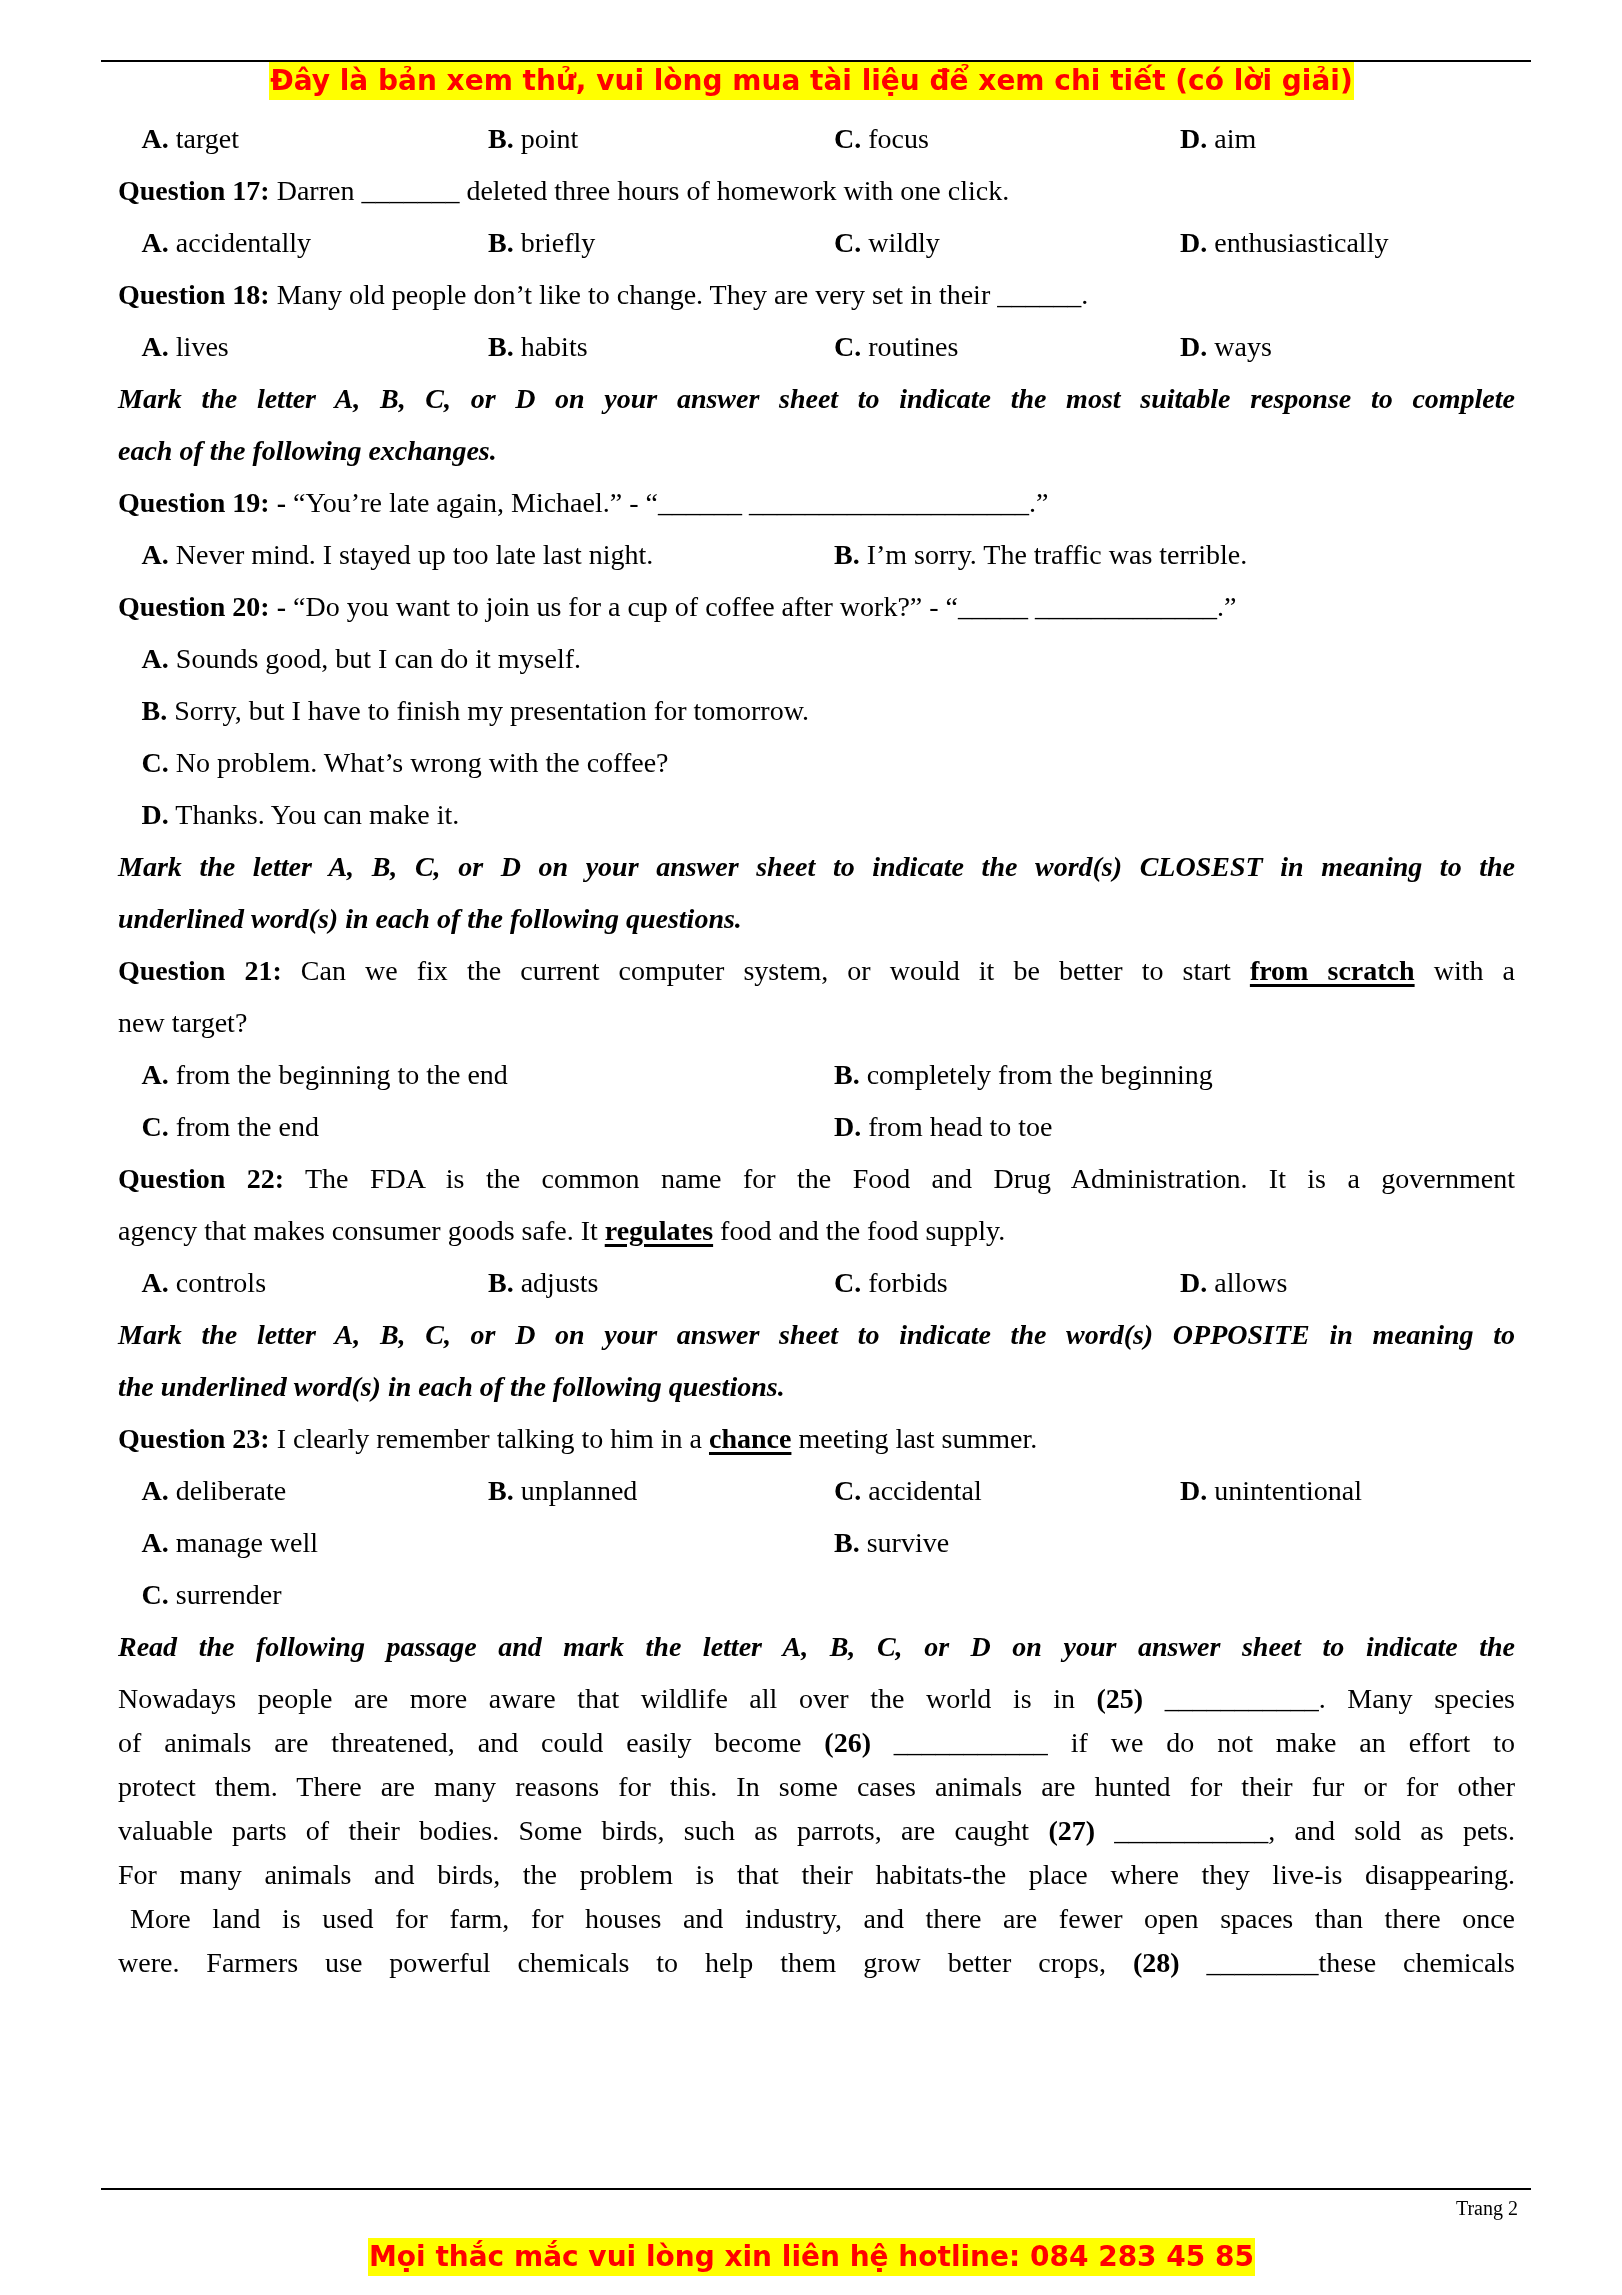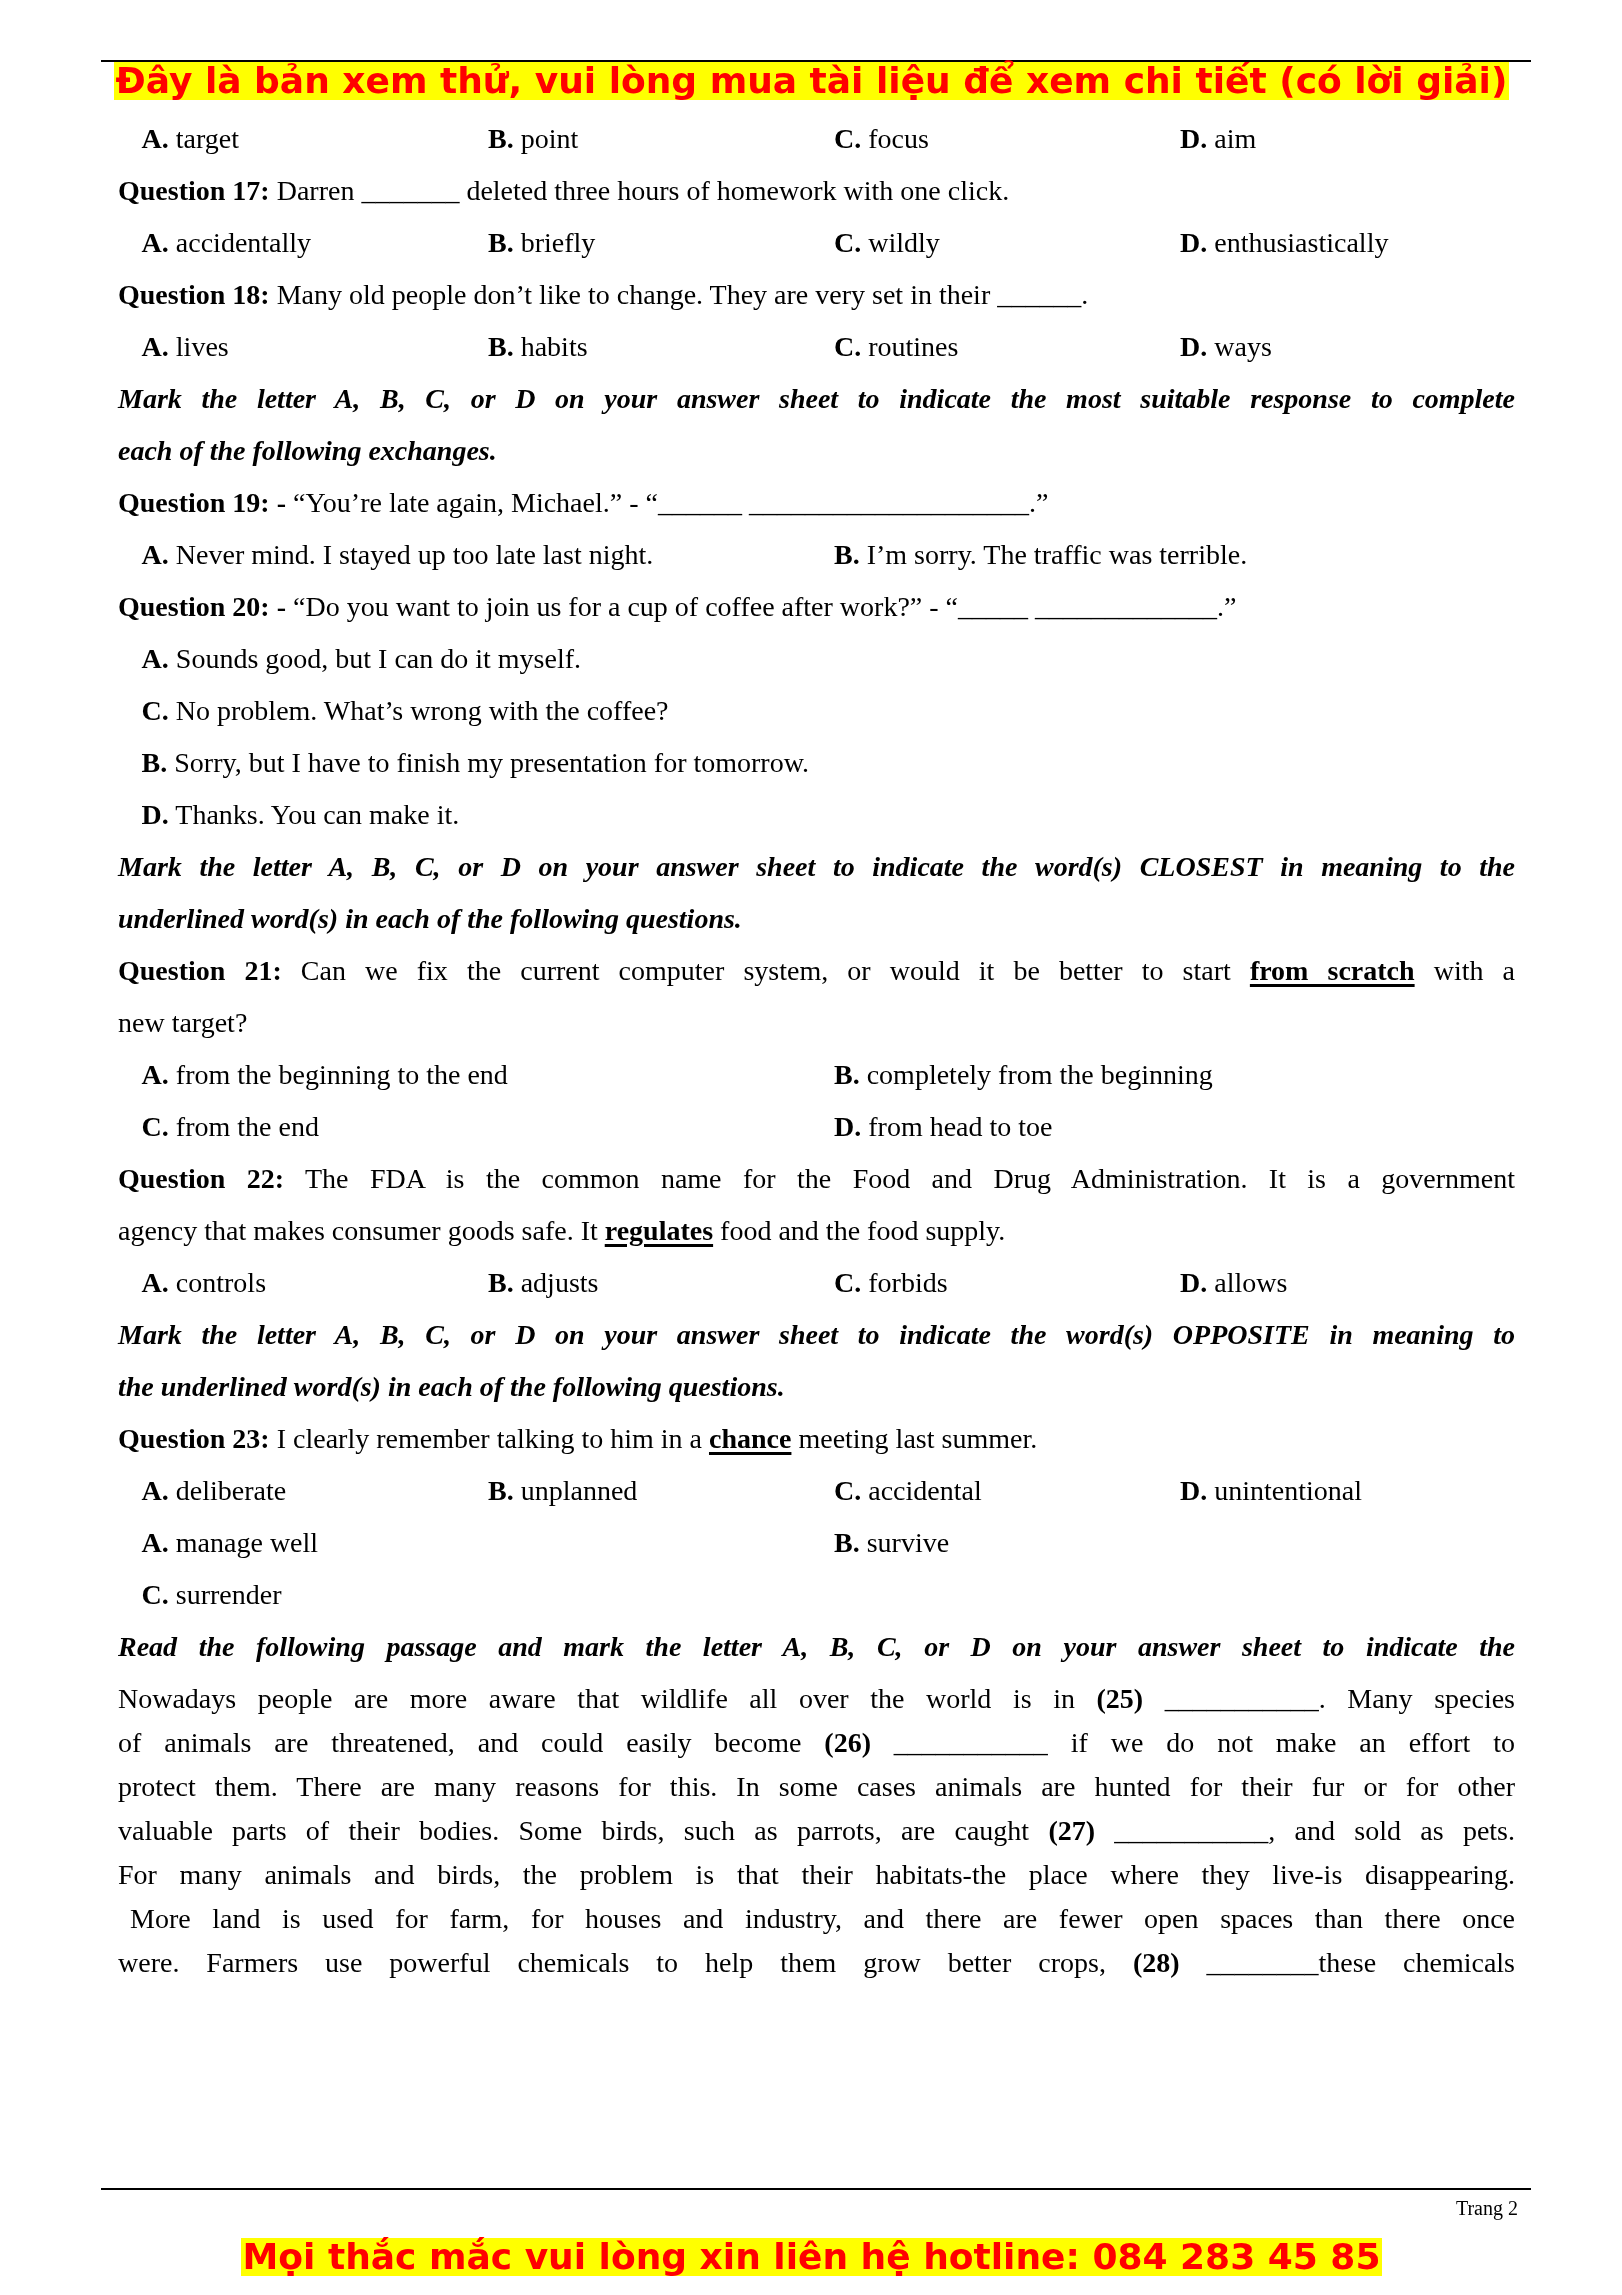--- a/index.html
+++ b/index.html
@@ -1,21 +1,21 @@
 <!DOCTYPE html>
 <html style="font-size:10.5px"><head>
 <meta charset="utf-8">
 <style>
   html, body { margin: 0; padding: 0; background: #ffffff; }
   body { width: 1623px; height: 2295px; position: relative; overflow: hidden;
          font-family: "Liberation Serif", serif; color: #000; }
   .rule { position: absolute; left: 101px; width: 1430px; height: 2px; background: #000; }
   .banner { position: absolute; left: 0; width: 1623px; text-align: center; }
   .banner span { display: inline-block; background: #ffff00; color: #ff0000;
-                 font-family: "DejaVu Sans", sans-serif; font-weight: bold; font-size: 36px;
+                 font-family: "DejaVu Sans", sans-serif; font-weight: bold; font-size: 28px;
                  line-height: 38px; padding: 0 1.3px; }
   .page { position: absolute; left: 118px; top: 113px; width: 1397px; font-size: 28px; line-height: 52px; }
   .line { height: 52px; white-space: nowrap; position: relative; }
   .just { text-align: justify; text-align-last: justify; white-space: normal; }
   .b { font-weight: bold; }
   .instr { font-weight: bold; font-style: italic; }
   .u { text-decoration: underline; text-decoration-thickness: 2.6px; text-underline-offset: 3.9px; font-weight: bold; }
   .opts4 { position: relative; height: 52px; }
   .opts4 > div { position: absolute; top: 0; white-space: nowrap; }
   .o1 { left: 23.6px; } .o2 { left: 370px; } .o3 { left: 716px; } .o4 { left: 1062px; }
@@ -70,22 +70,22 @@
   </div>
   <div class="opts2">
     <div class="c1"><span class="b">A.</span> <span>Never mind. I stayed up too late last night.</span></div>
     <div class="c2"><span class="b">B.</span> <span>I’m sorry. The traffic was terrible.</span></div>
   </div>
 
   <div class="line">
     <span class="b">Question 20:</span><span class="b"> -</span><span> “Do you want to join us for a cup of coffee after work?” - “_____ _____________.”</span>
   </div>
   <div class="opt1"><span class="b">A.</span> <span>Sounds good, but I can do it myself.</span></div>
+  <div class="opt1"><span class="b">B.</span> <span>Sorry, but I have to finish my presentation for tomorrow.</span></div>
   <div class="opt1"><span class="b">C.</span> <span>No problem. What’s wrong with the coffee?</span></div>
-  <div class="opt1"><span class="b">B.</span> <span>Sorry, but I have to finish my presentation for tomorrow.</span></div>
   <div class="opt1"><span class="b">D.</span> <span>Thanks. You can make it.</span></div>
 
   <div class="line instr just">Mark the letter A, B, C, or D on your answer sheet to indicate the word(s) CLOSEST in meaning to the</div>
   <div class="line instr">underlined word(s) in each of the following questions.</div>
 
   <div class="line just">
     <span class="b">Question 21:</span><span> Can we fix the current computer system, or would it be better to start </span><span class="u">from scratch</span><span> with a</span>
   </div>
   <div class="line">new target?</div>
   <div class="opts2">

